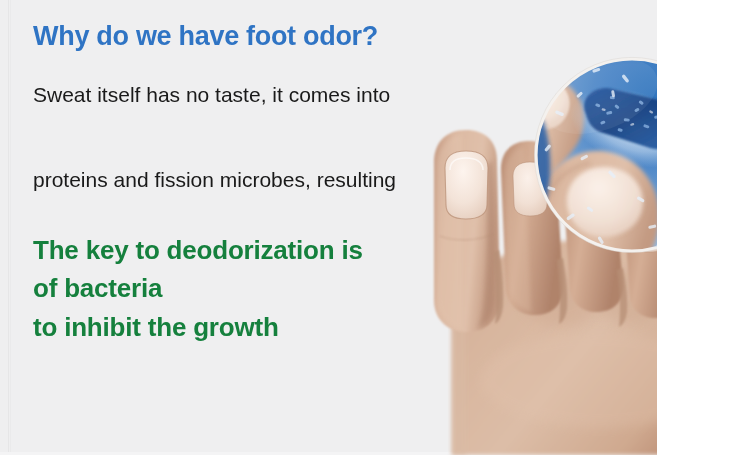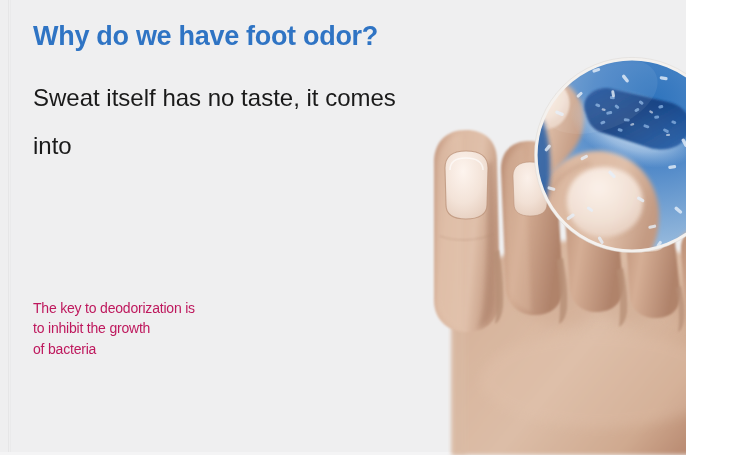--- a/index.html
+++ b/index.html
@@ -6,24 +6,25 @@
     margin: 0;
     padding: 0;
     background: #ffffff;
   }
   body {
     font-family: "Liberation Sans", sans-serif;
   }
 
   #infographic {
     position: relative;
-    width: 686px;
+    width: 628px;
     height: 455px;
     overflow: hidden;
     background: #efeff0;
+    padding-left: 29px;
   }
 
   
   .left-seam {
     position: absolute;
     left: 8px;
     top: 0;
     width: 1px;
     height: 455px;
     background: #e6e6e7;
@@ -46,31 +47,31 @@
   .headline {
     font-size: 27px;
     font-weight: bold;
     color: #2f74c4;
     letter-spacing: -0.3px;
     line-height: 1.1;
     margin: 0 0 22px 0;
     white-space: nowrap;
   }
   .body-copy {
-    font-size: 24px;
+    font-size: 21px;
     color: #1a1a1a;
     line-height: 2.02;
     margin: 0;
     width: 400px;
   }
   .subhead {
     margin-top: 30px;
-    font-size: 14px;
-    font-weight: normal;
-    color: #be185d;
+    font-size: 26px;
+    font-weight: bold;
+    color: #15803d;
     line-height: 1.48;
     letter-spacing: -0.2px;
   }
 
   
   .art {
     position: absolute;
     left: 0;
     top: 0;
     width: 750px;
@@ -350,24 +351,24 @@
     </g>
   </svg>
 
   <div class="text-col">
 
     <h1 class="headline">Why do we have foot odor?</h1>
 
     <p class="body-copy">
       <span>Sweat itself has no taste, it comes into</span><br>
       <br>
-      <br>
+      <span>proteins and fission microbes, resulting</span><br>
     </p>
 
     <div class="subhead">
       <div>The key to deodorization is</div>
+      <div>of bacteria</div>
       <div>to inhibit the growth</div>
-      <div>of bacteria</div>
     </div>
 
   </div>
 
 </div>
 
 </body></html>

